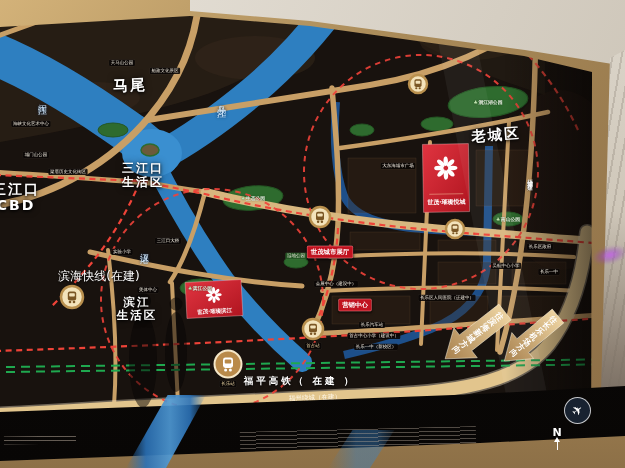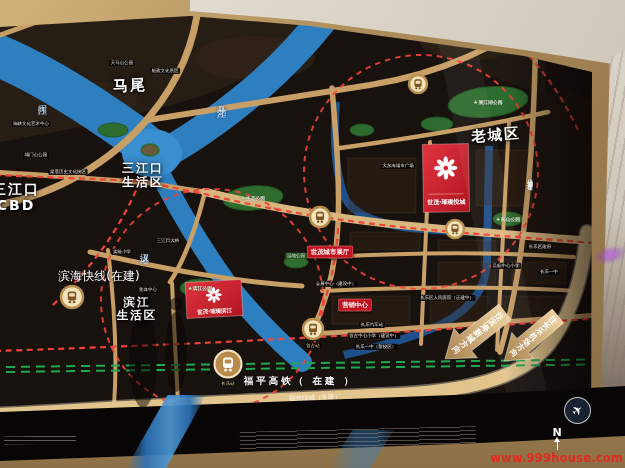--- a/index.html
+++ b/index.html
@@ -311,16 +311,15 @@
 <div id="plane">
       <span>✈</span>
     </div>
 <div id="compass">
   <div class="n">N</div>
   <div class="stem"></div>
   <div class="tip"></div>
 </div>
 
 <div id="watermark">
-  <div id="wm-url" style="color: rgb(224, 43, 30);">www.999house.com</div>
 </div>
 
 </div>
 
 </body></html>

